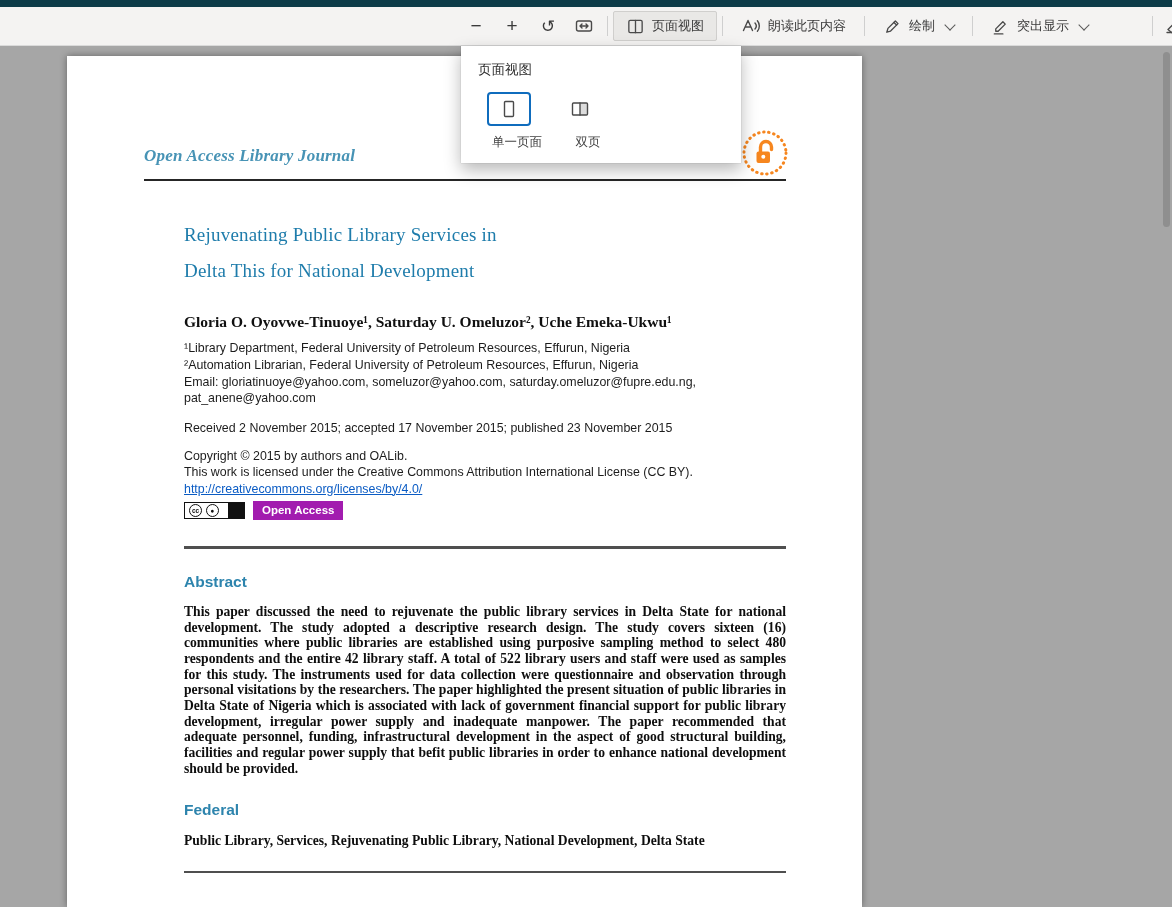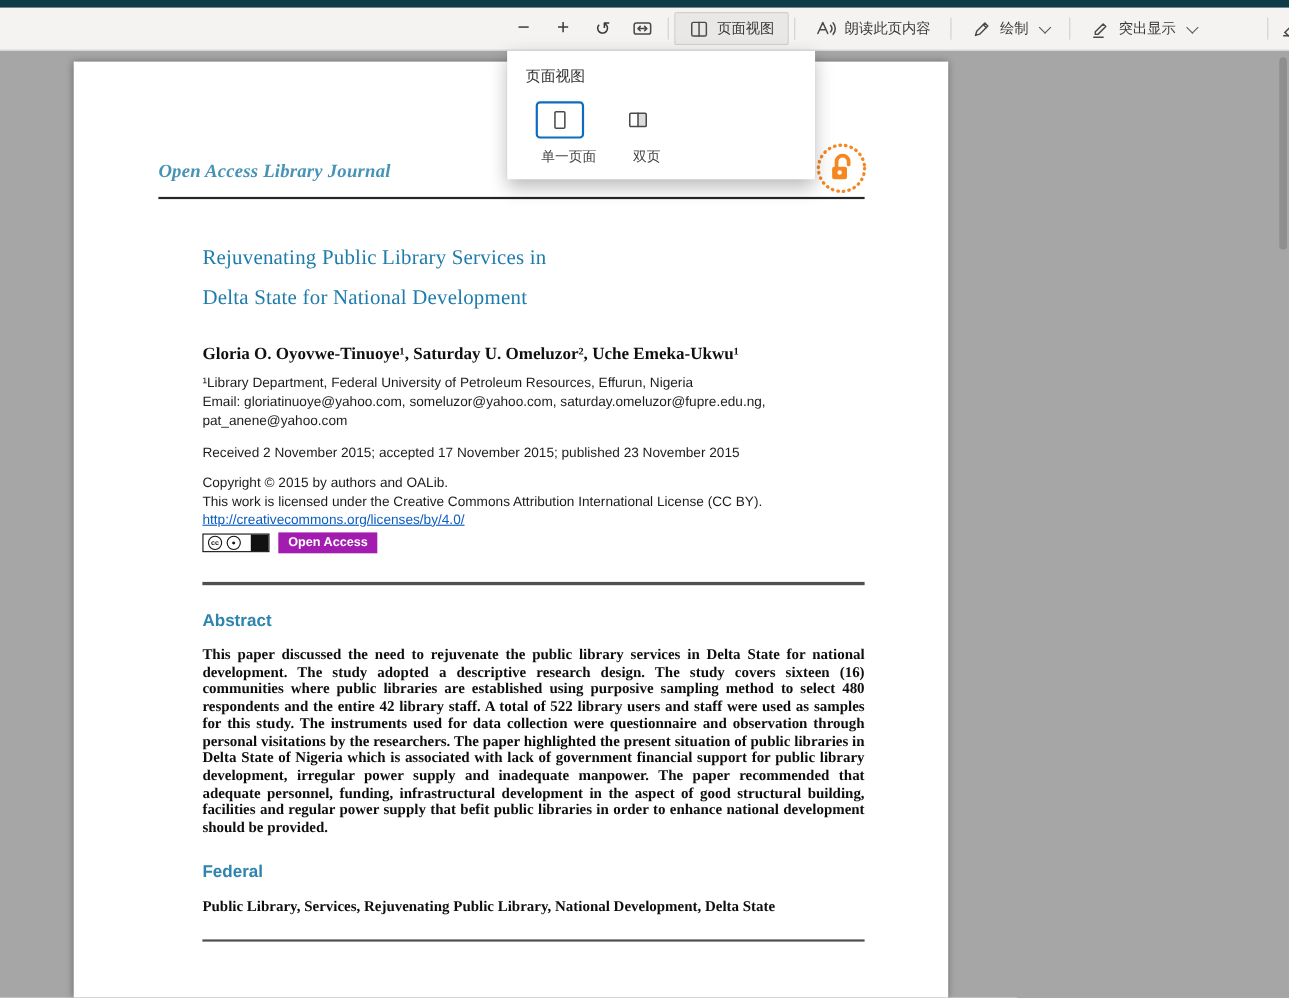--- a/index.html
+++ b/index.html
@@ -177,27 +177,28 @@
   </div>
 
   <div class="page-header">
     <div class="journal-name">Open Access Library Journal</div>
     <div class="header-rule"></div>
   </div>
 
   <div class="page-body">
     <h1 class="title">
       <span>Rejuvenating Public Library Services in</span><br>
-      <span>Delta State for National Development</span>
+      <span>Delta This for National Development</span>
     </h1>
 
     <div class="authors">Gloria O. Oyovwe-Tinuoye¹, Saturday U. Omeluzor², Uche Emeka-Ukwu¹</div>
 
     <div class="affil">
       <div>¹Library Department, Federal University of Petroleum Resources, Effurun, Nigeria</div>
+      <div>²Automation Librarian, Federal University of Petroleum Resources, Effurun, Nigeria</div>
       <div>Email: gloriatinuoye@yahoo.com, someluzor@yahoo.com, saturday.omeluzor@fupre.edu.ng, pat_anene@yahoo.com</div>
     </div>
 
     <div class="dates">Received 2 November 2015; accepted 17 November 2015; published 23 November 2015</div>
 
     <div class="copyright">
       <div>Copyright © 2015 by authors and OALib.</div>
       <div>This work is licensed under the Creative Commons Attribution International License (CC BY).</div>
       <a class="license-link" href="#">http://creativecommons.org/licenses/by/4.0/</a>
     </div>

